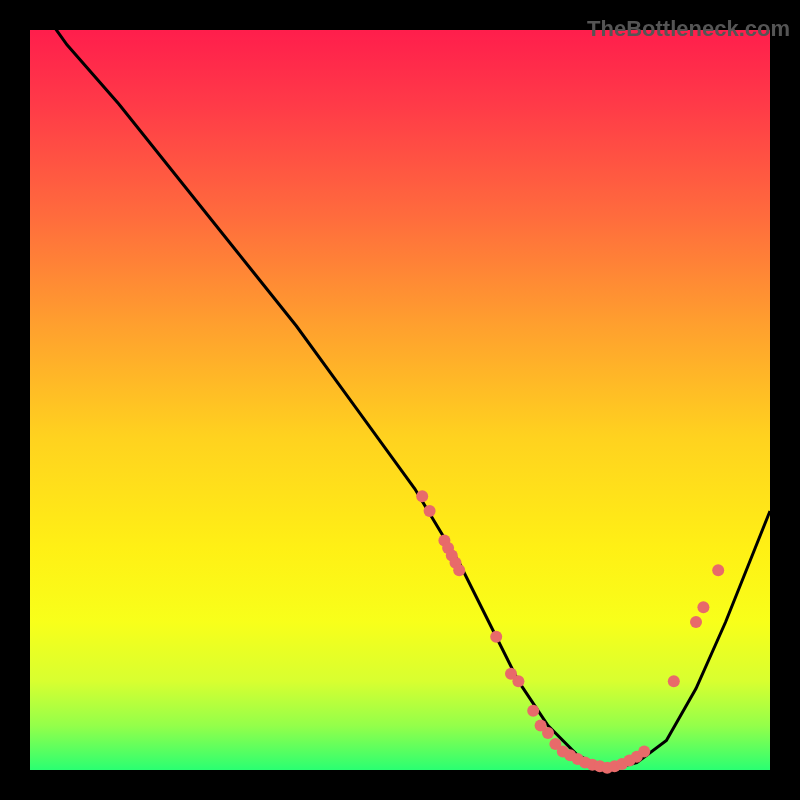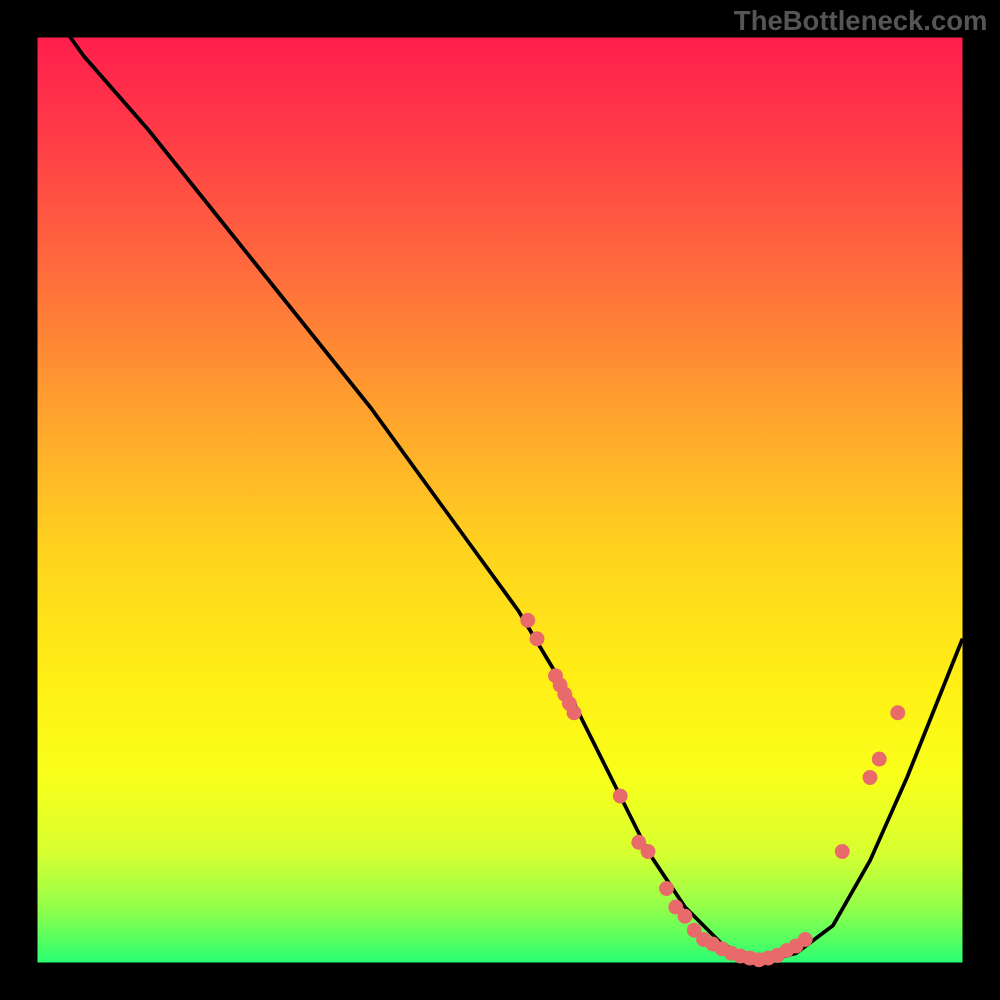--- a/index.html
+++ b/index.html
@@ -31,21 +31,21 @@
       #ffd21f 55%,
       #fff015 70%,
       #f8ff1a 80%,
       #d8ff30 88%,
       #94ff4a 94%,
       #2aff72 100%
     );
   }
   .watermark {
     position: absolute;
-    top: 4px;
+    top: 16px;
     right: 10px;
     color: #555;
     font-size: 22px;
     font-weight: bold;
     z-index: 10;
   }
   svg.curve {
     position: absolute;
     left: 0;
     top: 0;

